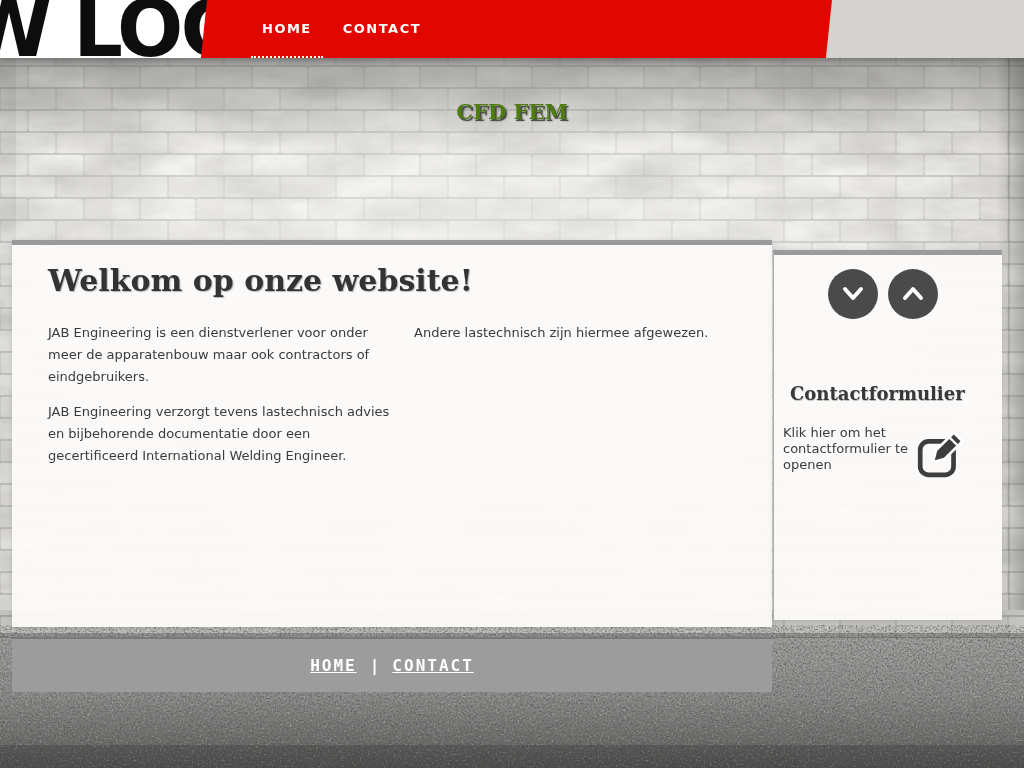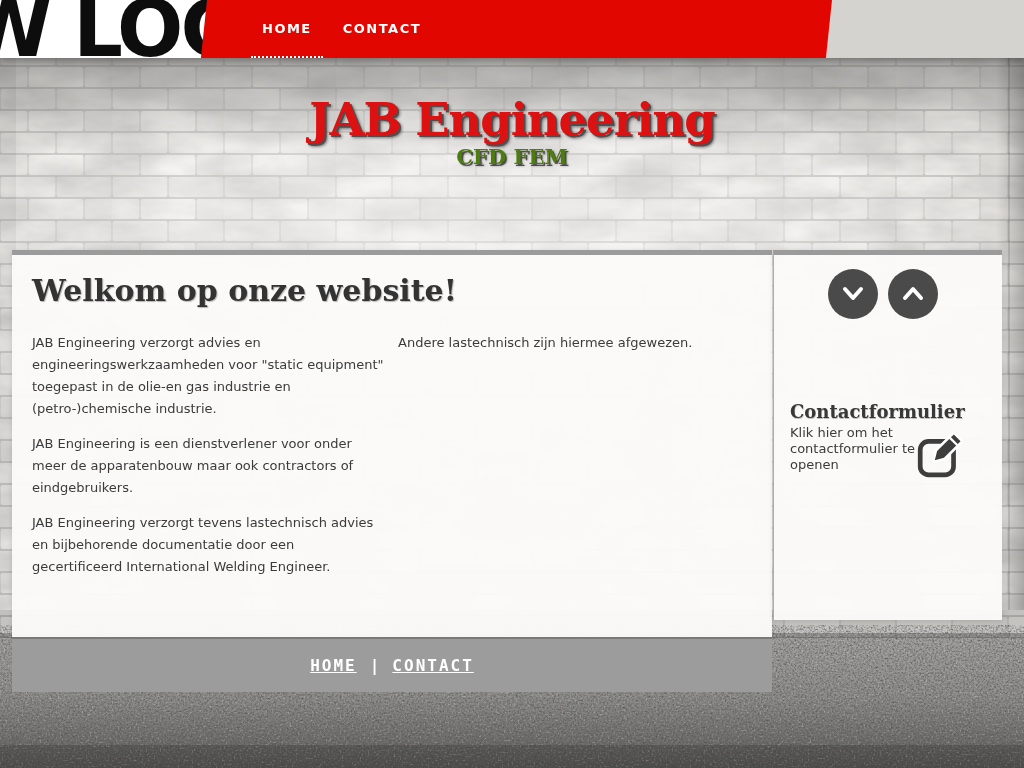--- a/index.html
+++ b/index.html
@@ -26,36 +26,36 @@
   .brand{position:absolute;left:0;top:97px;width:1024px;text-align:center;z-index:5;}
   .brand-title{font-family:"DejaVu Serif",serif;font-weight:bold;font-size:45px;line-height:1;
                color:#dd1111;letter-spacing:-1px;
                text-shadow:2px 2px 0 #4e4e4e,3px 3px 3px rgba(30,30,30,.55);}
   .brand-sub{font-family:"DejaVu Serif",serif;font-weight:bold;font-size:21px;margin-top:2px;
              color:#4d7c0f;text-shadow:1.5px 1.5px 0 #4e4e4e,2px 2px 2px rgba(30,30,30,.5);}
 
   
   .panel{position:absolute;background:rgba(251,250,249,.97);border-top:5px solid #9b9b9b;
          box-sizing:border-box;z-index:20;box-shadow:0 1px 5px rgba(0,0,0,.12);}
-  .main{left:12px;top:250px;width:760px;height:387px;padding:18px 8px 0 20px;}
+  .main{left:12px;top:240px;width:760px;height:387px;padding:18px 8px 0 36px;}
   .main h1{margin:0;font-family:"DejaVu Serif",serif;font-weight:bold;font-size:30px;color:#333;
            text-shadow:1px 1px 1px rgba(100,100,100,.45);}
   .cols{display:flex;gap:14px;margin-top:24px;}
   .col1{width:352px;}
   .col2{flex:1;padding-right:4px;}
   .panel p{margin:0 0 13px;font-size:13px;line-height:22px;color:#3b3b3b;}
   .gap{margin-top:48px;}
 
   .side{left:773px;top:250px;width:229px;height:370px;border-left:1px solid #adadaa;}
   .circle{position:absolute;top:14px;width:50px;height:50px;border-radius:50%;background:#4a4a4a;
           border:none;display:flex;align-items:center;justify-content:center;cursor:pointer;padding:0;}
   .c1{left:54px;} .c2{left:114px;}
-  .sb-heading{position:absolute;left:16px;top:146px;font-family:"DejaVu Serif",serif;font-weight:bold;
+  .sb-heading{position:absolute;left:16px;top:128px;font-family:"DejaVu Serif",serif;font-weight:bold;
               font-size:18px;color:#383838;text-shadow:.5px .5px 0 rgba(100,100,100,.4);}
-  .sb-text{position:absolute;left:16px;top:170px;width:150px;font-size:13px;line-height:16px;
+  .sb-text{position:absolute;left:9px;top:170px;width:150px;font-size:13px;line-height:16px;
            color:#3b3b3b;cursor:pointer;}
   .edit-icon{position:absolute;left:141px;top:175px;width:50px;height:50px;cursor:pointer;}
 
   
   .footer{position:absolute;left:12px;top:637px;width:760px;height:55px;background:#9c9c9c;
           border-top:2px solid rgba(70,70,70,.4);box-sizing:border-box;display:flex;align-items:center;
           justify-content:center;gap:13px;z-index:20;}
   .footer a{color:#fff;font-family:"DejaVu Sans Mono",monospace;font-weight:bold;font-size:16px;
             letter-spacing:2px;text-decoration:underline;cursor:pointer;}
   .footer .sep{color:#fff;font-family:"DejaVu Sans Mono",monospace;font-weight:bold;font-size:16px;}
@@ -133,29 +133,27 @@
       <div class="redbar-inner">
         <nav class="nav">
           <a class="nav-item active">HOME</a>
           <a class="nav-item">CONTACT</a>
         </nav>
       </div>
     </div>
   </div>
 
   <div class="brand">
-    <div class="brand-title">JAB Engineering</div>
     <div class="brand-sub">CFD FEM</div>
   </div>
 
   <div class="panel main">
     <h1>Welkom op onze website!</h1>
     <div class="cols">
       <div class="col1">
-        <p>JAB Engineering verzorgt advies en engineeringswerkzaamheden voor "static equipment" toegepast in de olie-en gas industrie en (petro-)chemische industrie.</p>
         <p>JAB Engineering is een dienstverlener voor onder meer de apparatenbouw maar ook contractors of eindgebruikers.</p>
         <p>JAB Engineering verzorgt tevens lastechnisch advies en bijbehorende documentatie door een gecertificeerd International Welding Engineer.</p>
       </div>
       <div class="col2">
         <p class="gap">Andere lastechnisch zijn hiermee afgewezen.</p>
       </div>
     </div>
   </div>
 
   <div class="panel side">

